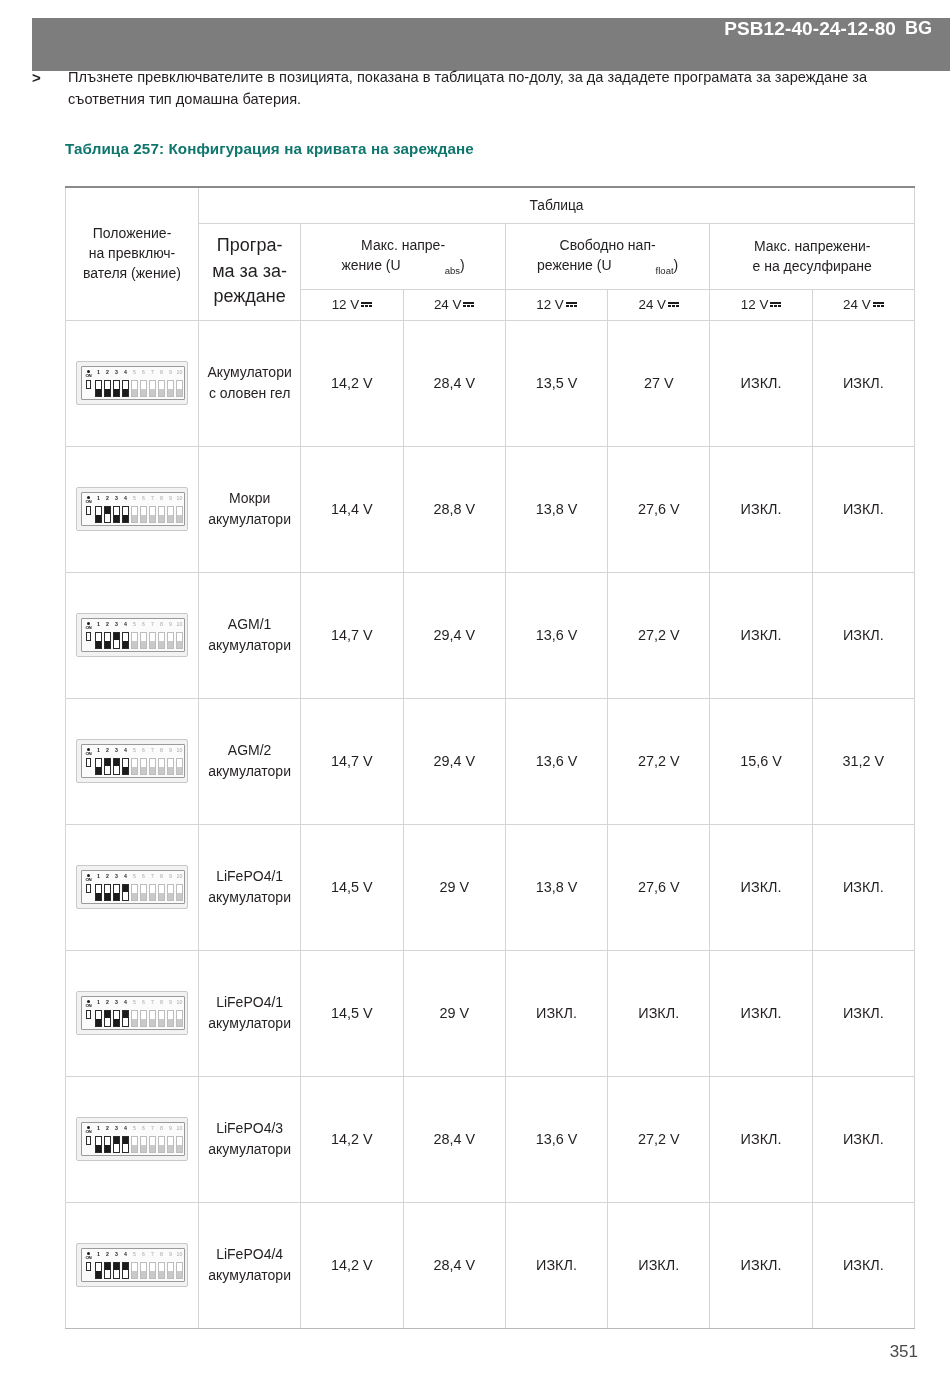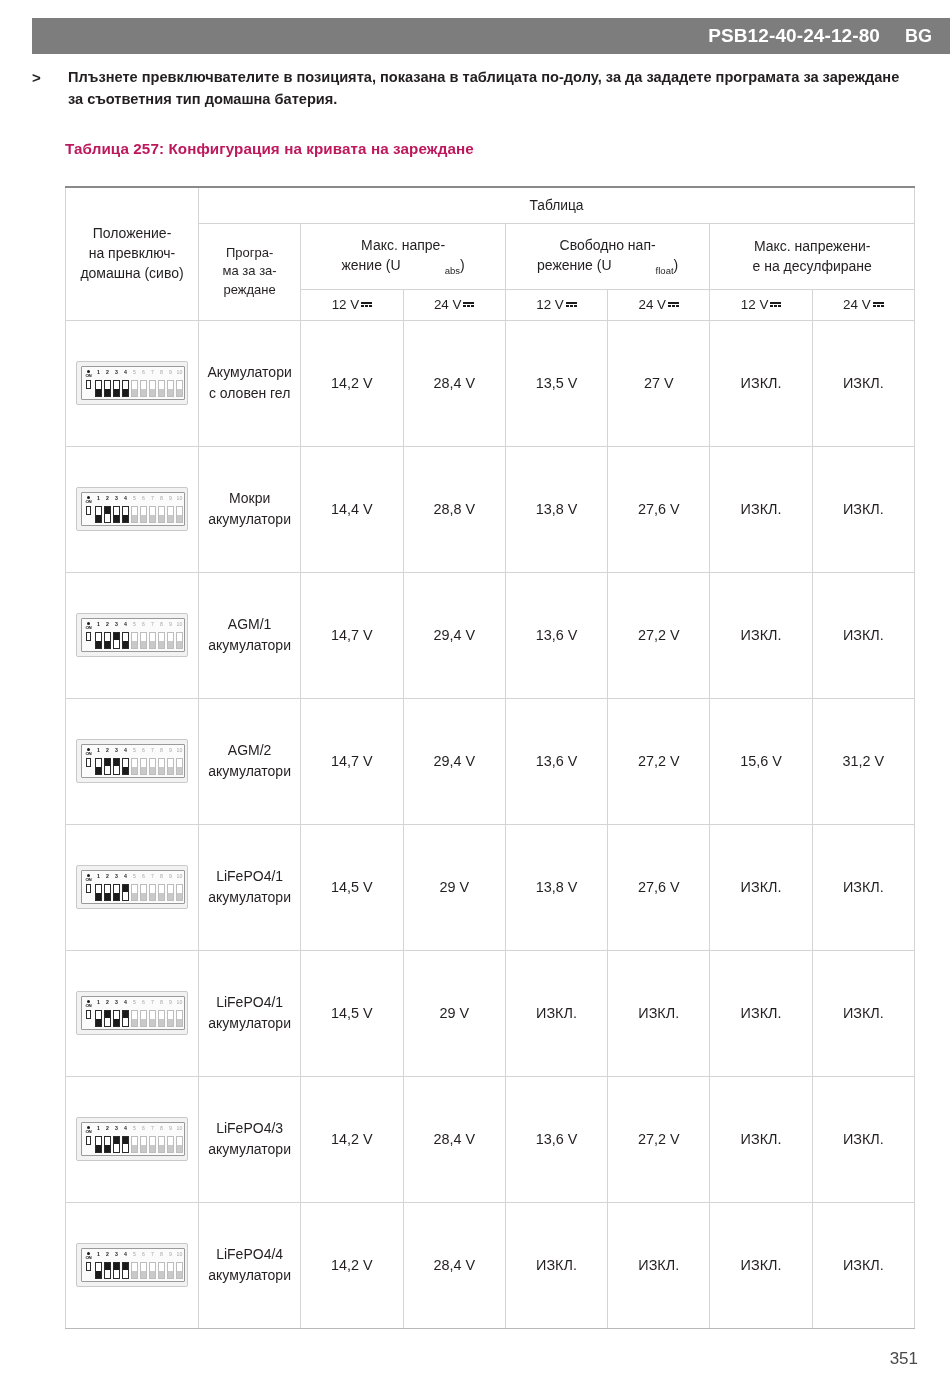--- a/index.html
+++ b/index.html
@@ -10,23 +10,23 @@
     font-family:"Liberation Sans", sans-serif;
     color:#231f20;
     position:relative;
     overflow:hidden;
   }
 
   
   .header-bar{
     position:absolute;
     left:32px; top:18px;
-    width:918px; height:36px;
+    width:918px; height:53px;
     background:#7d7d7d;
-    display:flex; align-items:center; justify-content:flex-end;gap:16px;
+    display:flex; align-items:flex-start; justify-content:flex-end;
   }
   .header-title{
     color:#ffffff;
     font-size:19px;
     font-weight:bold;
     letter-spacing:.1px;
     margin-right:9px;
     white-space:nowrap;
   }
   .header-lang{
@@ -50,30 +50,29 @@
     font-weight:bold;
     color:#231f20;
     line-height:1.52;
     padding-top:1px;
   }
   .intro-text{
     font-size:14.6px;
     line-height:1.52;
     color:#231f20;
     max-width:845px;
-    font-weight:bold;
   }
 
   
   .table-caption{
     position:absolute;
     left:65px; top:140px;
     font-size:15.2px;
     font-weight:bold;
-    color:#be185d;
+    color:#0f766e;
     letter-spacing:.1px;
   }
 
   
   .tbl-wrap{
     position:absolute;
     left:65px; top:186px;
     width:850px;
   }
   table.cfg{
@@ -93,21 +92,21 @@
 
   th.h-pos{
     width:133px;
     font-size:14px;
     font-weight:bold;
     line-height:1.42;
     padding:6px 6px;
   }
   th.h-prog{
     width:105px;
-    font-size:13px;
+    font-size:18px;
     font-weight:bold;
     line-height:1.42;
     padding:6px 5px;
   }
   th.h-func{
     font-size:13.8px;
     font-weight:bold;
     height:36px;
     border-bottom:1px solid #d4d4d4;
   }
@@ -234,21 +233,21 @@
     height:7px;
     background:#1b1b1b;
   }
   .sw.off-grp .body .knob{ background:#c9c9c9; }
   .sw .body .knob.up{ top:0; }
   .sw .body .knob.down{ bottom:0; }
 
   
   .pageno{
     position:absolute;
-    right:32px; bottom:23px;
+    right:32px; bottom:30px;
     font-size:17px;
     color:#4a4a4a;
   }
 
   sub{ font-size:.68em;padding-left:44px; }
   .dc{
     display:inline-block;
     width:11px;
     height:7px;
     position:relative;
@@ -288,21 +287,21 @@
 
 <div class="table-caption">Таблица 257: Конфигурация на кривата на зареждане</div>
 
 <div class="tbl-wrap">
   <table class="cfg">
     <thead>
       <tr>
         <th class="h-pos" rowspan="3">
           <span>Положение-</span><br>
           <span>на превключ-</span><br>
-          <span>домашна (сиво)</span>
+          <span>вателя (жение)</span>
         </th>
         <th class="h-func" colspan="7">Таблица</th>
       </tr>
       <tr>
         <th class="h-prog" rowspan="2">
           <span>Програ-</span><br>
           <span>ма за за-</span><br>
           <span>реждане</span>
         </th>
         <th class="h-grp" colspan="2">

